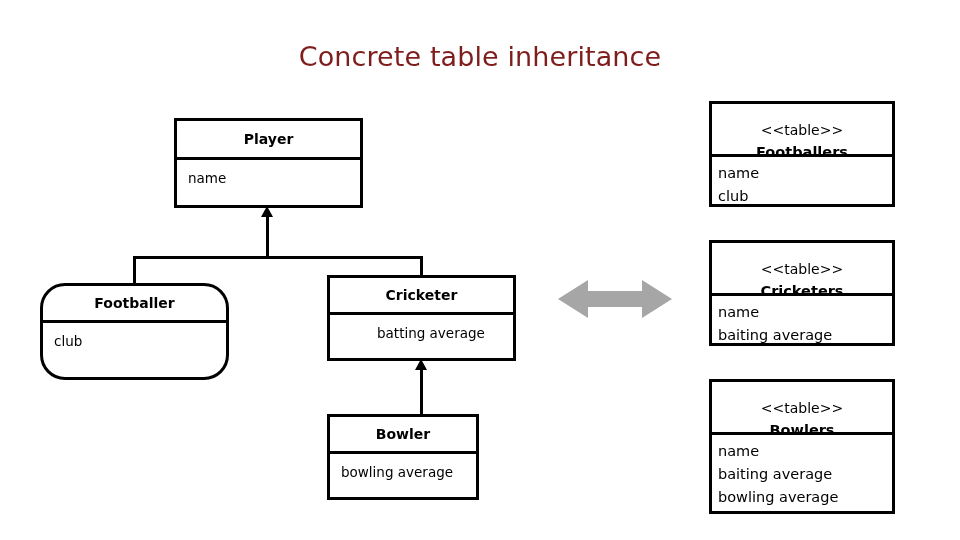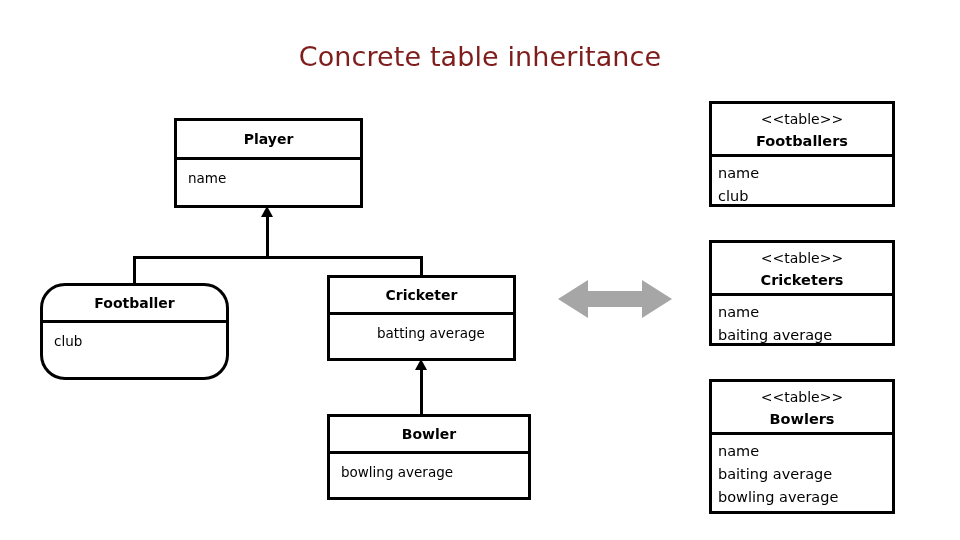--- a/index.html
+++ b/index.html
@@ -73,21 +73,21 @@
     position: absolute;
     border: 3px solid #000000;
     background: #ffffff;
     box-sizing: border-box;
   }
   .tbl-header {
     box-sizing: border-box;
     border-bottom: 3px solid #000000;
     text-align: center;
     color: #000000;
-    padding-top: 5px;
+    padding-top: 16px;
   }
   .tbl-stereotype {
     font-size: 14px;
     font-weight: 400;
     line-height: 21px;
   }
   .tbl-name {
     font-size: 14.5px;
     font-weight: bold;
     line-height: 22px;
@@ -160,21 +160,21 @@
     </div>
   </div>
 
   <div class="uml-box" style="left:327px; top:275px; width:189px; height:86px;">
     <div class="uml-header" style="height:37px;">Cricketer</div>
     <div class="uml-attrs" style="height:36px;margin-left:36px;">
       <div class="uml-attr">batting average</div>
     </div>
   </div>
 
-  <div class="uml-box" style="left:327px; top:414px; width:204px; height:86px;">
+  <div class="uml-box" style="left:327px; top:414px; width:152px; height:86px;">
     <div class="uml-header" style="height:37px;">Bowler</div>
     <div class="uml-attrs" style="height:46px;">
       <div class="uml-attr">bowling average</div>
     </div>
   </div>
 
   <div id="double-arrow" style="left:558px; top:278px; width:114px; height:42px;">
     <svg width="114" height="42" viewBox="0 0 114 42">
       <polygon points="0,21 30,2 30,13 84,13 84,2 114,21 84,40 84,29 30,29 30,40" fill="#a6a6a6"></polygon>
     </svg>

